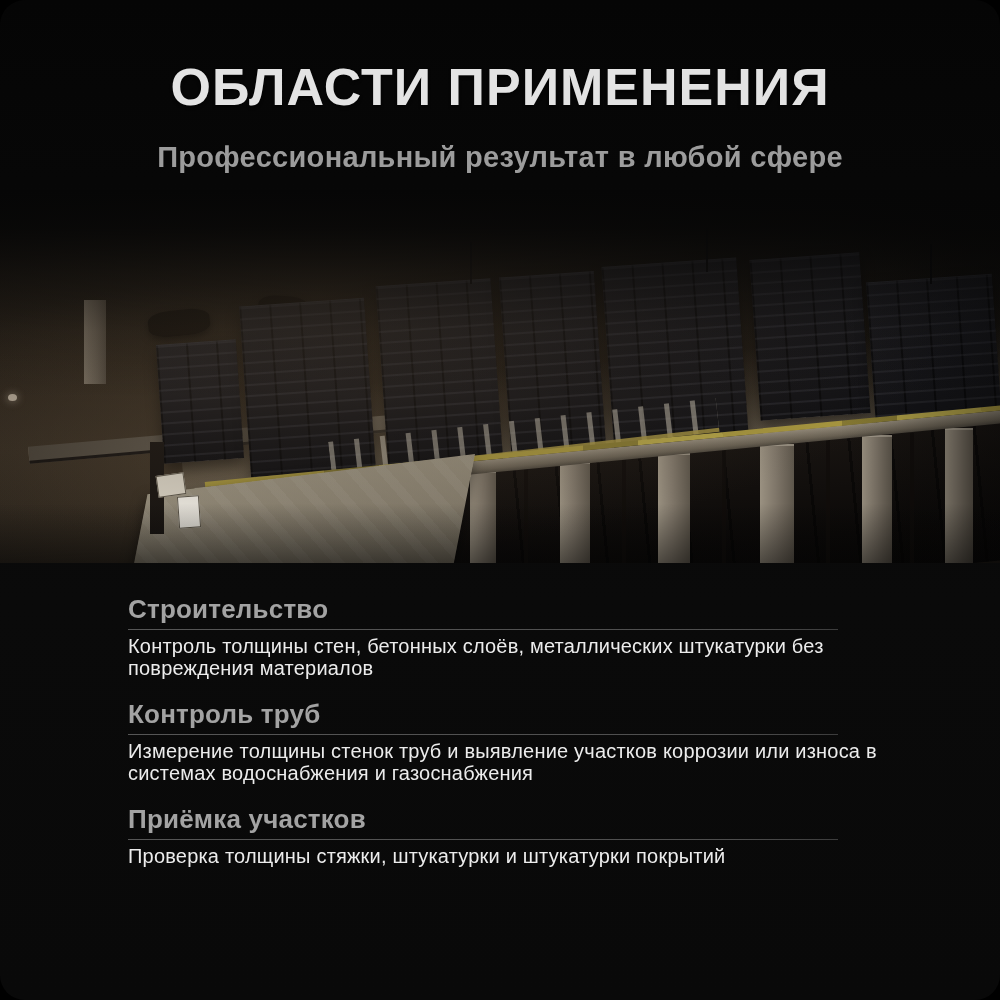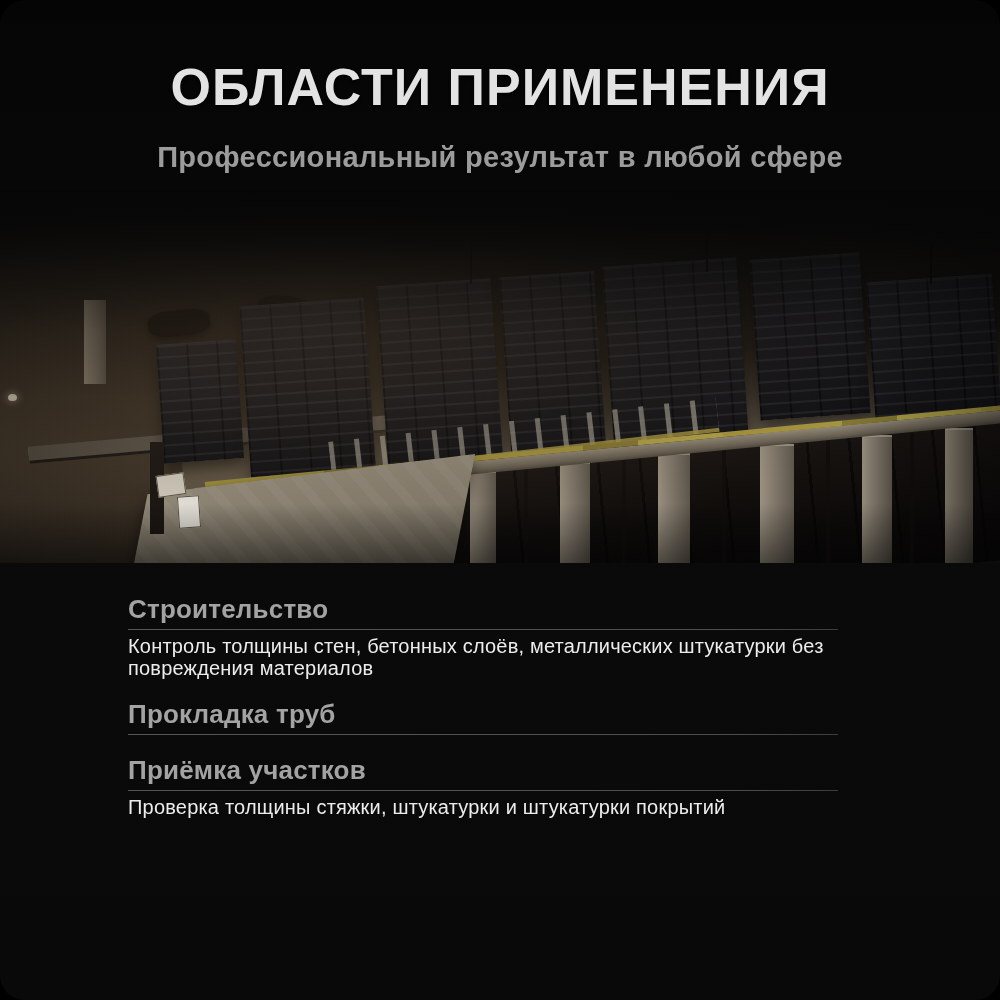--- a/index.html
+++ b/index.html
@@ -184,22 +184,23 @@
 
   <div class="sections">
 
     <div class="section">
       <h3 class="section-heading">Строительство</h3>
       <div class="section-divider"></div>
       <p class="section-body">Контроль толщины стен, бетонных слоёв, металлических штукатурки без повреждения материалов</p>
     </div>
 
     <div class="section">
-      <h3 class="section-heading">Прокладка труб</h3>
+      <h3 class="section-heading">Контроль труб</h3>
       <div class="section-divider"></div>
+      <p class="section-body">Измерение толщины стенок труб и выявление участков коррозии или износа в системах водоснабжения и газоснабжения</p>
     </div>
 
     <div class="section">
       <h3 class="section-heading">Приёмка участков</h3>
       <div class="section-divider"></div>
       <p class="section-body">Проверка толщины стяжки, штукатурки и штукатурки покрытий</p>
     </div>
 
 
   </div>

